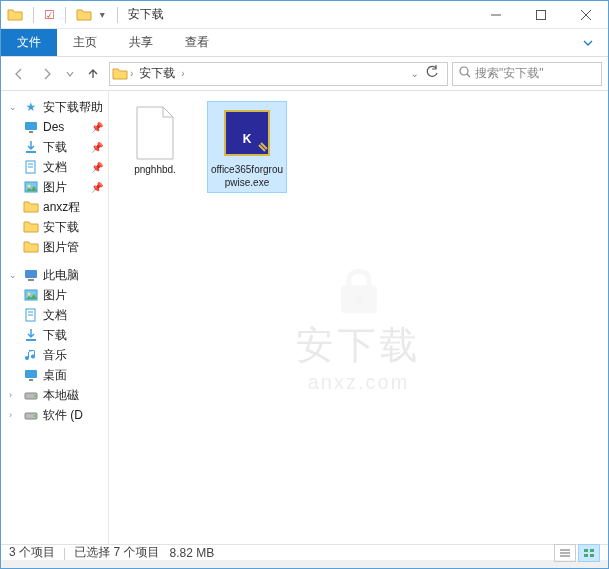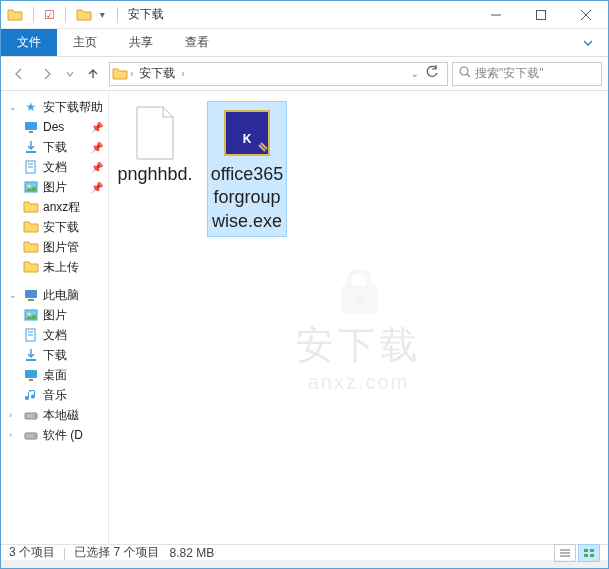--- a/index.html
+++ b/index.html
@@ -36,21 +36,21 @@
 .side-sub { padding-left: 22px; }
 .side-ico { width: 16px; height: 16px; flex-shrink: 0; display: flex; align-items: center; justify-content: center; }
 .tree-exp { width: 10px; color: #888; font-size: 9px; flex-shrink:0; }
 .pin { color: #5a8fc4; font-size: 10px; margin-left: auto; margin-right: 4px; }
 
 .content { flex: 1; background: #fff; position: relative; padding: 10px 6px; }
 .file-grid { display: flex; gap: 12px; flex-wrap: wrap; align-content: flex-start; }
 .file-item { width: 80px; display: flex; flex-direction: column; align-items: center; text-align: center; padding: 4px 2px; }
 .file-item.selected { background: #cce8ff; border: 1px solid #99d1ff; padding: 3px 1px; }
 .file-icon { width: 56px; height: 56px; display: flex; align-items: center; justify-content: center; margin-bottom: 2px; }
-.file-name { font-size: 18px; color: #222; word-break: break-all; line-height: 1.3; }
+.file-name { font-size: 10px; color: #222; word-break: break-all; line-height: 1.3; }
 
 .watermark { position: absolute; top: 50%; left: 50%; transform: translate(-50%, -40%); opacity: 0.18; text-align:center; pointer-events:none; }
 .watermark .wm-text { font-size: 38px; color: #888; letter-spacing: 4px; font-weight: 500;}
 .watermark .wm-url { font-size: 20px; color: #999; letter-spacing: 2px; }
 
 .statusbar { height: 16px; background: #fff; border-top: 1px solid #e2e2e2; display: flex; align-items: center; padding: 0 8px; color: #444; font-size: 12px; }
 .statusbar .spacer { flex: 1; }
 .view-btn { width: 22px; height: 18px; border: 1px solid #ccc; margin-left: 2px; display:flex; align-items:center; justify-content:center;}
 .view-btn.active { background: #cce8ff; border-color:#99d1ff;}
 
@@ -229,28 +229,20 @@
             <span>安下载</span>
           </div>
           <div class="side-item side-sub">
             <span class="side-ico">
               <svg width="16" height="16" viewBox="0 0 16 16">
                 <path d="M1 3h5l1.5 2H15v8H1z" fill="#ffd76a" stroke="#d9a43a"></path>
               </svg>
             </span>
             <span>图片管</span>
           </div>
-          <div class="side-item side-sub">
-            <span class="side-ico">
-              <svg width="16" height="16" viewBox="0 0 16 16">
-                <path d="M1 3h5l1.5 2H15v8H1z" fill="#ffd76a" stroke="#d9a43a"></path>
-              </svg>
-            </span>
-            <span>未上传</span>
-          </div>
         </div>
     </div>
     <div class="side-group">
       <div class="side-item header">
         <span class="tree-exp">⌄</span>
         <span class="side-ico">
           <svg width="16" height="16">
               <rect x="2" y="3" width="12" height="8" fill="#4a90d9" rx="1"></rect>
               <rect x="5" y="12" width="6" height="2" fill="#888"></rect>
             </svg>
@@ -283,33 +275,33 @@
               <svg width="16" height="16">
                 <path d="M8 2v8M5 7l3 3 3-3" fill="none" stroke="#3fa0e0" stroke-width="1.5"></path>
                 <rect x="3" y="12" width="10" height="2" fill="#3fa0e0"></rect>
               </svg>
             </span>
             <span>下载</span>
           </div>
           <div class="side-item side-sub">
             <span class="side-ico">
               <svg width="16" height="16">
+                <path d="M6 3v8a2 2 0 1 1-1-1.7V5l7-1.5v6a2 2 0 1 1-1-1.7V3z" fill="#3fa0e0"></path>
+              </svg>
+            </span>
+            <span>音乐</span>
+          </div>
+          <div class="side-item side-sub">
+            <span class="side-ico">
+              <svg width="16" height="16">
                 <rect x="2" y="3" width="12" height="8" fill="#3fa0e0" rx="1"></rect>
                 <rect x="6" y="12" width="4" height="2" fill="#888"></rect>
               </svg>
             </span>
             <span>桌面</span>
-          </div>
-          <div class="side-item side-sub">
-            <span class="side-ico">
-              <svg width="16" height="16">
-                <path d="M6 3v8a2 2 0 1 1-1-1.7V5l7-1.5v6a2 2 0 1 1-1-1.7V3z" fill="#3fa0e0"></path>
-              </svg>
-            </span>
-            <span>音乐</span>
           </div>
           <div class="side-item side-sub">
             <span class="tree-exp" style="margin-left:-14px;">›</span>
             <span class="side-ico">
               <svg width="16" height="16">
                 <rect x="2" y="6" width="12" height="6" fill="#bbb" stroke="#888" rx="1"></rect>
                 <circle cx="12" cy="9" r="1" fill="#5c5"></circle>
               </svg>
             </span>
             <span>本地磁</span>

